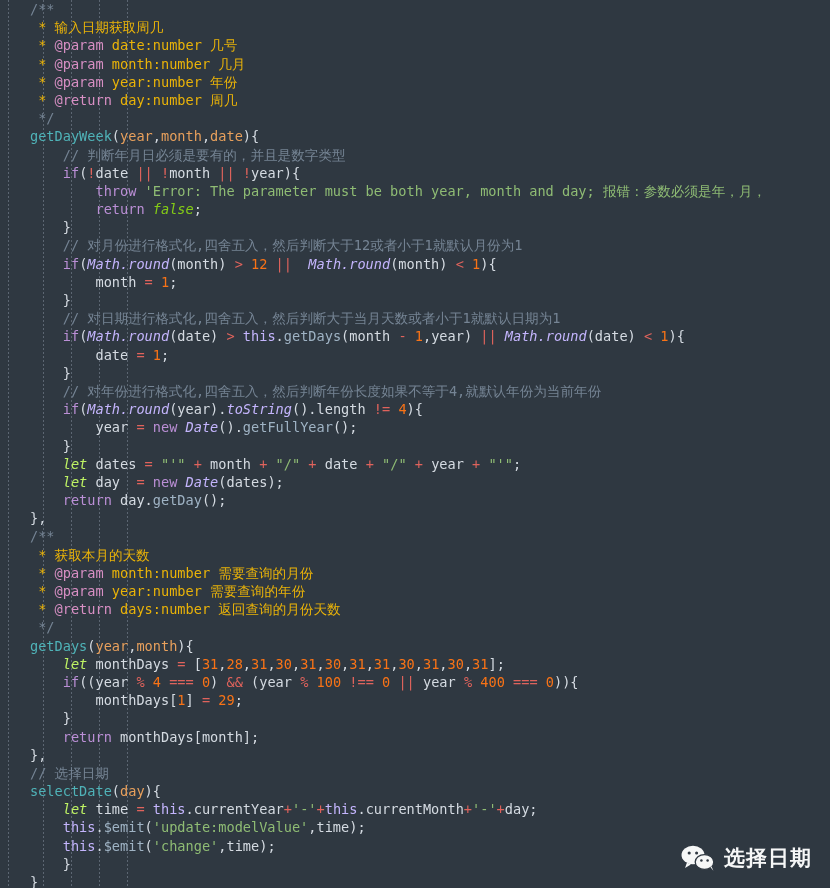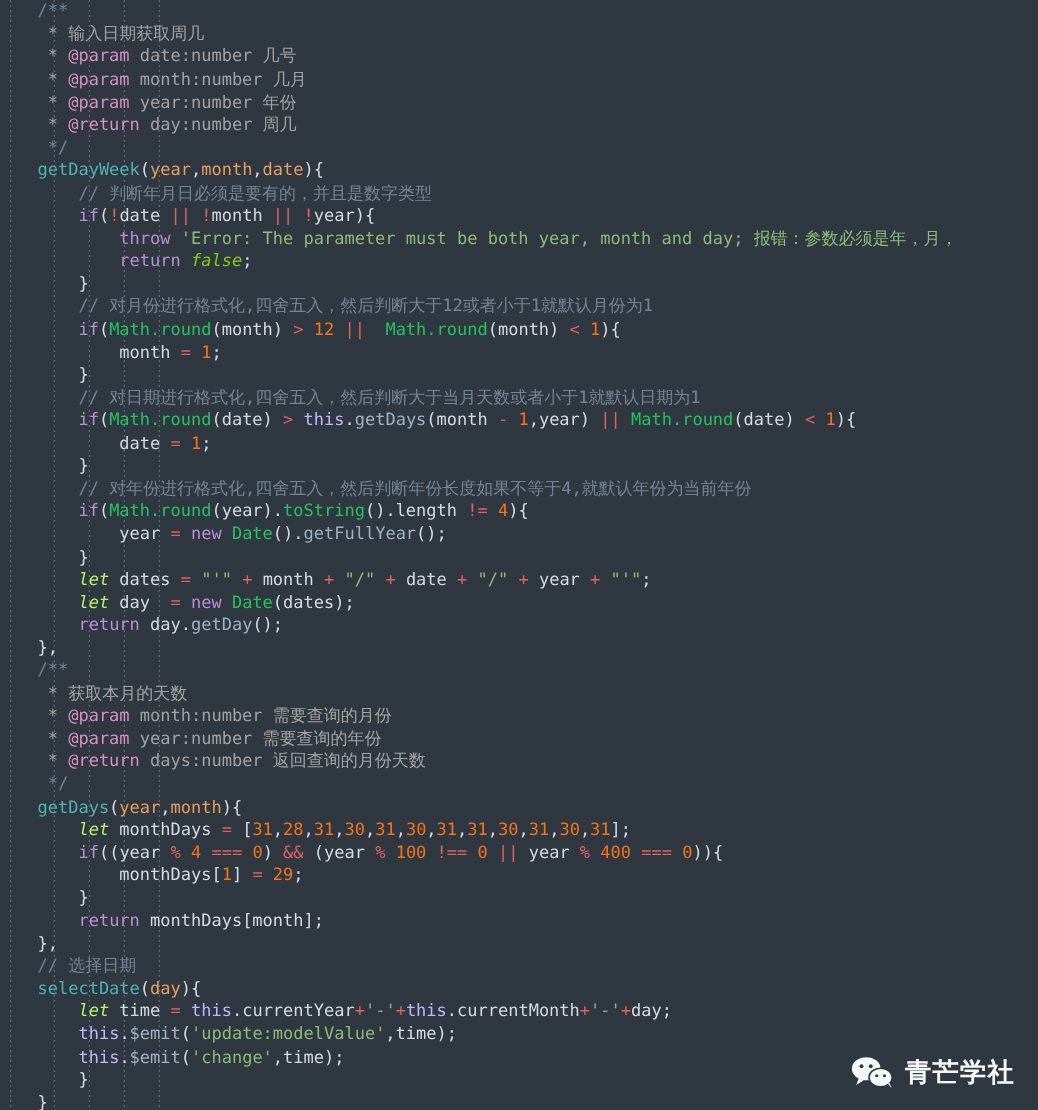--- a/index.html
+++ b/index.html
@@ -48,32 +48,32 @@
     display: block;
     height: 18.2px;
     padding-left: 30px;
     white-space: pre;
     overflow: visible;
   }
 
   
   .c-plain   { color: #d5dbe2; }
   .c-comment { color: #758494; }
-  .c-jsdoc   { color: #a3a3a3; }
+  .c-jsdoc   { color: #eab308; }
   .c-tag     { color: #d88fc4; text-align: center; }
   .c-kw      { color: #bb8fd6; margin-top: 36px; }
   .c-kw-it   { color: #bef264; font-style: italic; }
   .c-fn      { color: #4fb3b8; text-align: center; }
   .c-method  { color: #9fb3c4; }
   .c-param   { color: #e8a05c; }
   .c-num     { color: #f97316; }
   .c-str     { color: #8fbc74; text-align: right; }
   .c-op      { color: #e0635c; }
   .c-this    { color: #c4b5fd; }
-  .c-cls     { color: #22c55e; }
+  .c-cls     { color: #c4b5fd; font-style: italic; }
   .c-punc    { color: #d5dbe2; }
   .c-brace   { color: #d5dbe2; }
   .c-bool    { color: #84cc16; font-style: italic; }
 
   
   #watermark {
     position: absolute;
     right: 18px;
     bottom: 16px;
     display: flex;
@@ -109,16 +109,16 @@
         <ellipse cx="12" cy="10" rx="11.5" ry="9.2" fill="#ffffff"></ellipse>
         <path d="M6 17.5 L4 23 L9.8 19.4 Z" fill="#ffffff"></path>
         <circle cx="8.2" cy="8" r="1.55" fill="#2f3841"></circle>
         <circle cx="15.6" cy="8" r="1.55" fill="#2f3841"></circle>
         <ellipse cx="23.5" cy="17" rx="9.3" ry="7.4" fill="#ffffff" stroke="#2f3841" stroke-width="1.3"></ellipse>
         <path d="M29.5 22.2 L32.4 25.8 L30.4 21.2 Z" fill="#ffffff"></path>
         <circle cx="20.4" cy="15.6" r="1.25" fill="#2f3841"></circle>
         <circle cx="26.6" cy="15.6" r="1.25" fill="#2f3841"></circle>
       </svg>
     </span>
-    <span class="wm-text">青芒学社</span>
+    <span class="wm-text">选择日期</span>
   </div>
 
 </div>
 
 </body></html>

